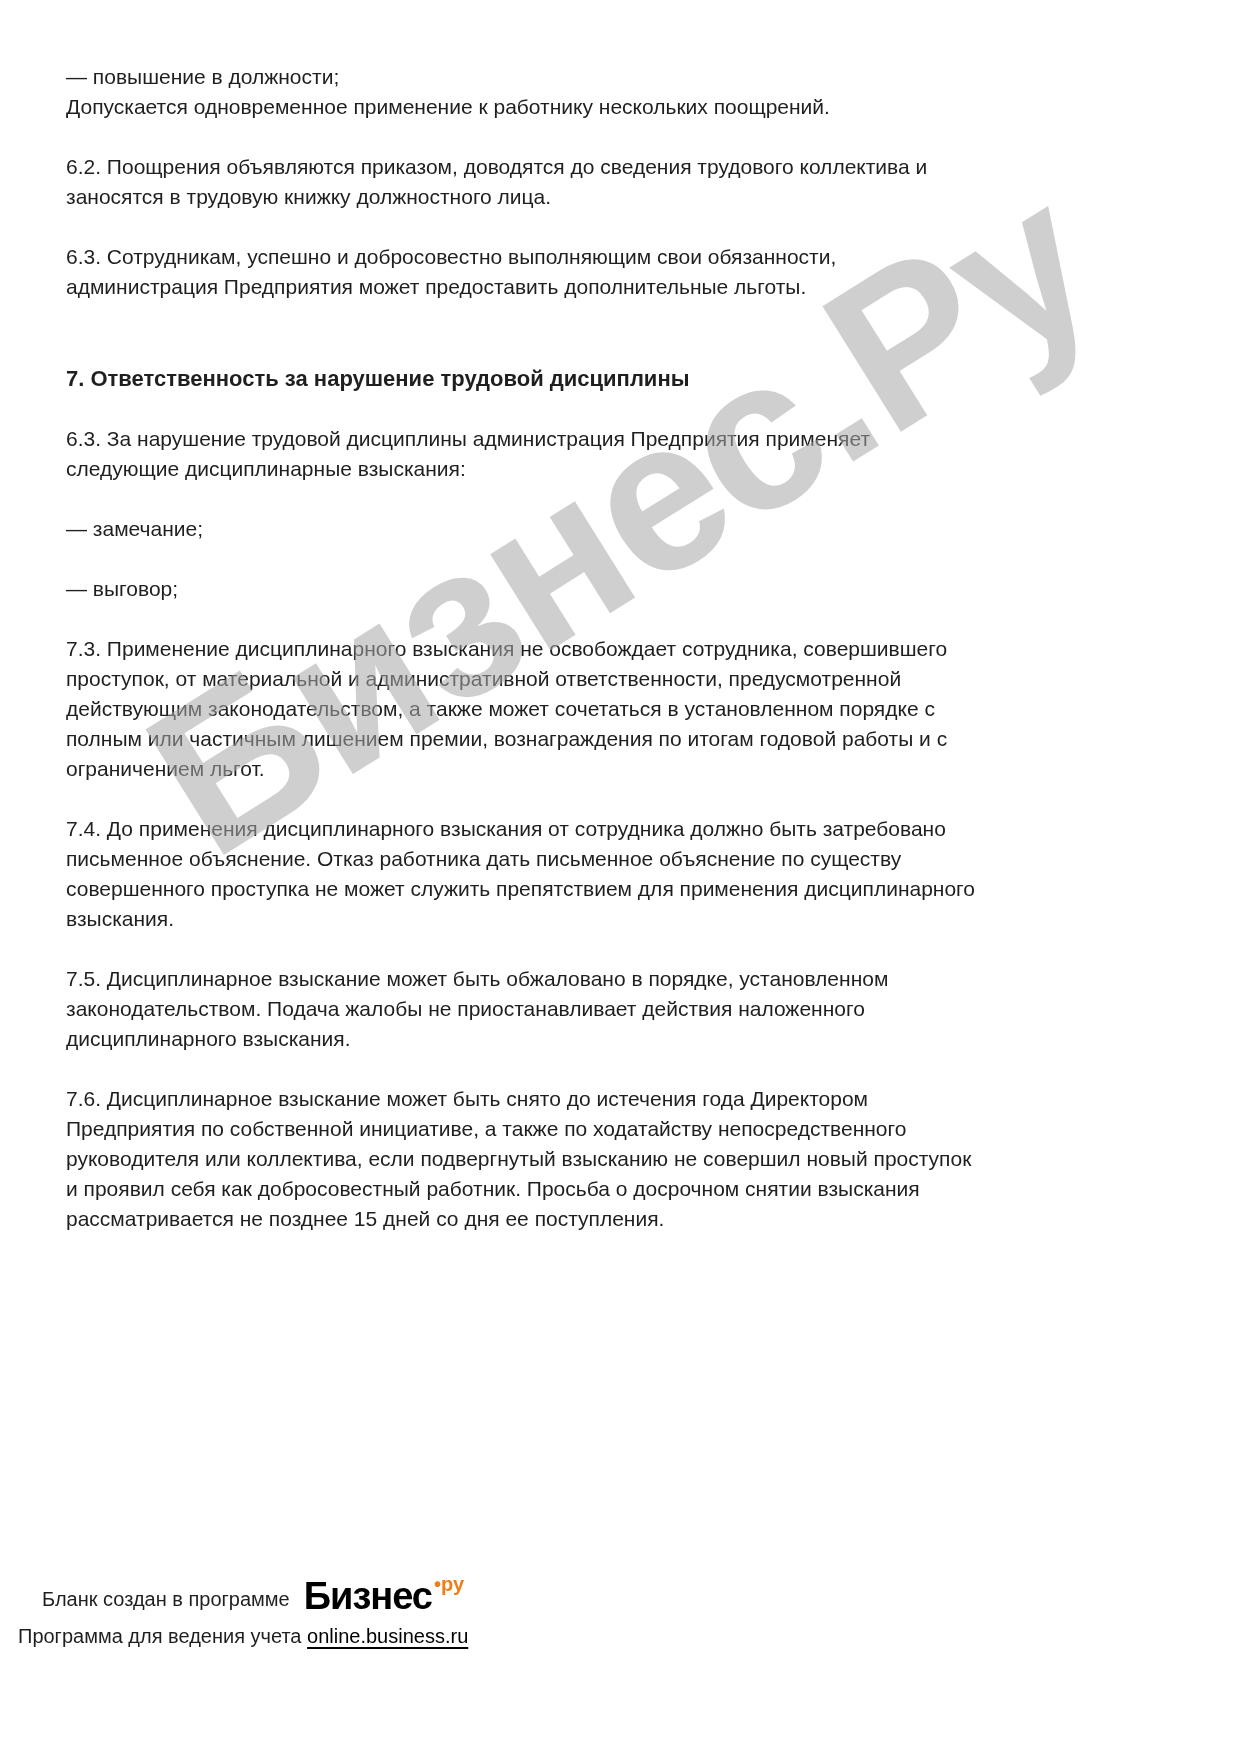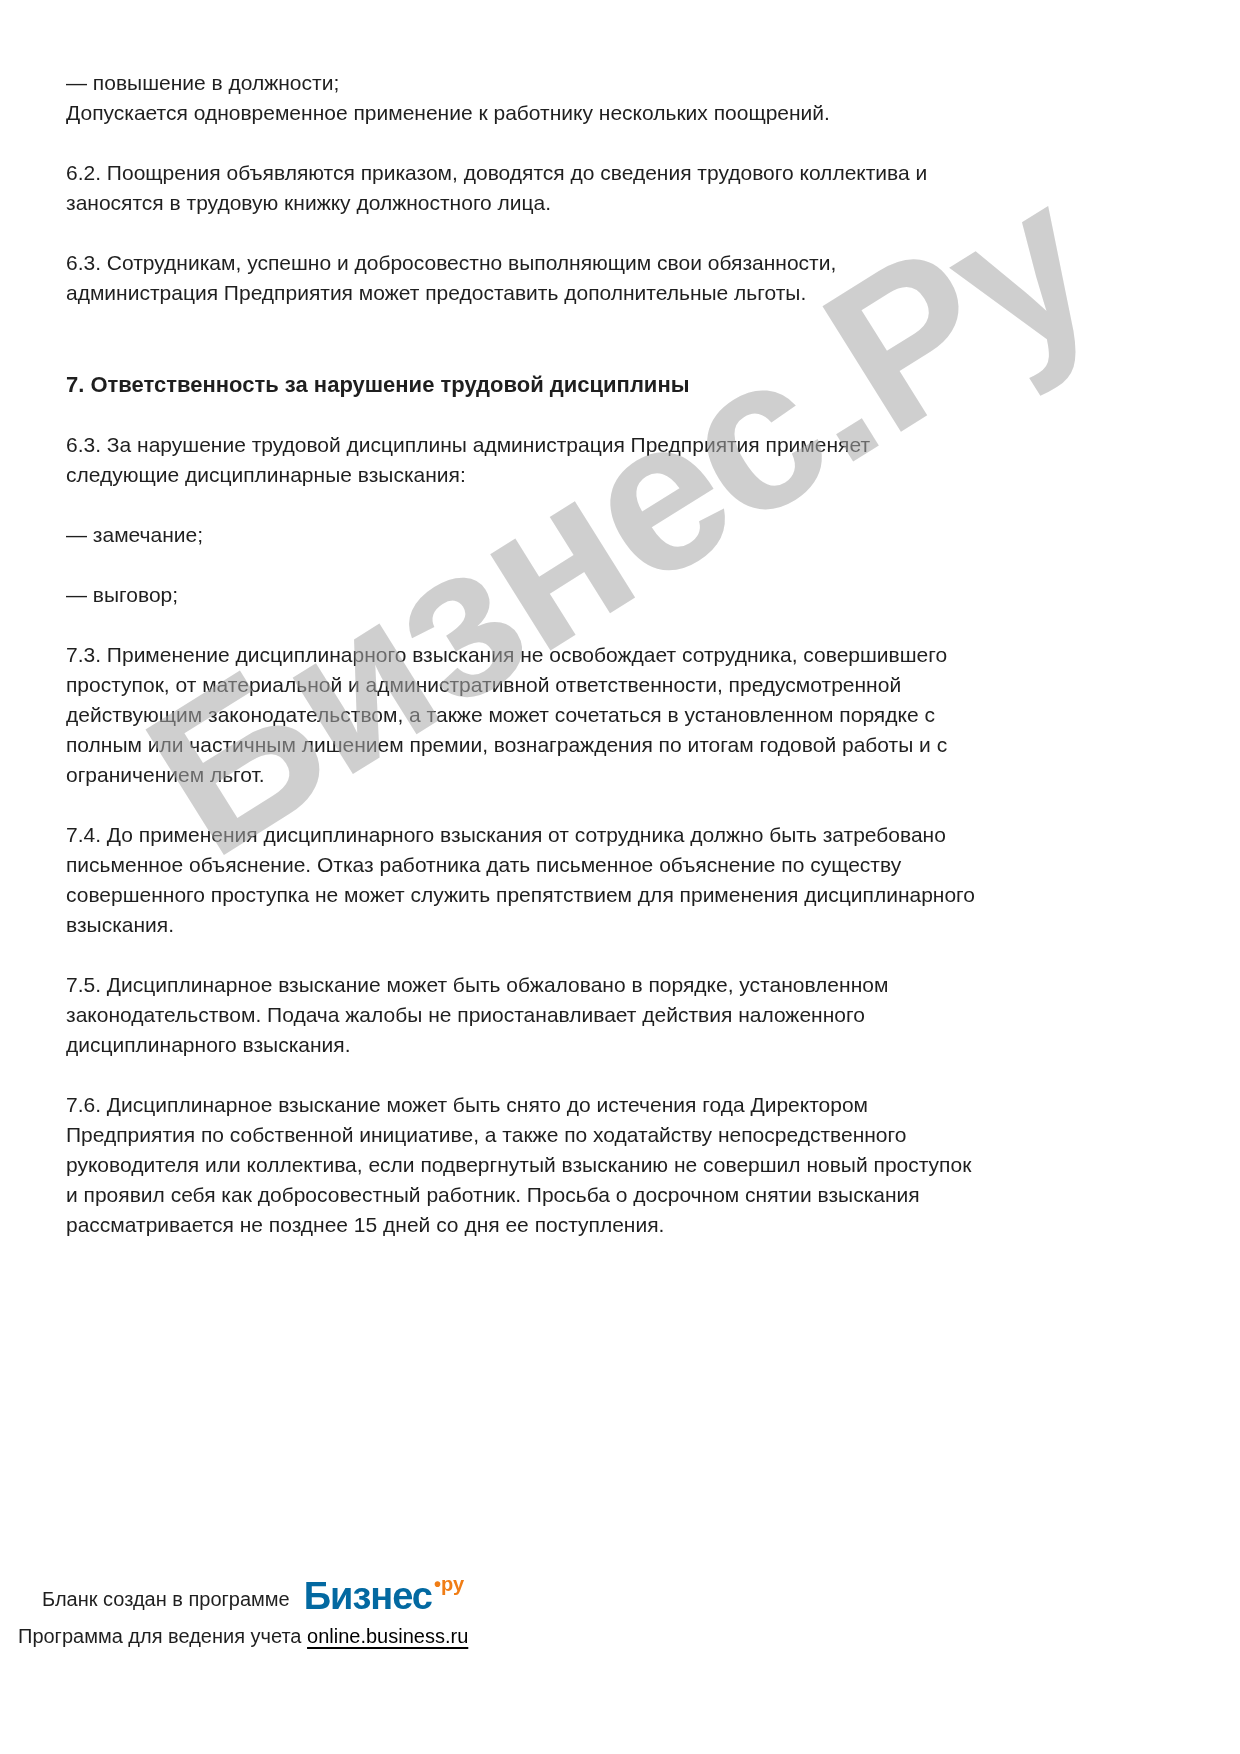--- a/index.html
+++ b/index.html
@@ -15,21 +15,21 @@
     font-family: "Liberation Sans", "DejaVu Sans", sans-serif;
     color: #1f1f1f;
   }
   .page {
     position: relative;
     width: 1240px;
     height: 1754px;
   }
   .doc-content {
     position: absolute;
-    top: 68px;
+    top: 62px;
     left: 66px;
     width: 1060px;
     z-index: 1;
     font-size: 21px;
     line-height: 30px;
   }
   .para {
     white-space: pre-line;
     margin: 0 0 30px 0;
   }
@@ -68,21 +68,21 @@
     margin-left: 24px;
   }
   .logo {
     display: inline-flex;
     align-items: baseline;
     white-space: nowrap;
   }
   .logo-main {
     font-weight: bold;
     font-size: 38px;
-    color: #0369a1;
+    color: #000000;
     letter-spacing: -1px;
   }
   .logo-sup {
     font-weight: bold;
     font-size: 20px;
     color: #f07d15;
     position: relative;
     top: -18px;
     margin-left: 2px;
   }

